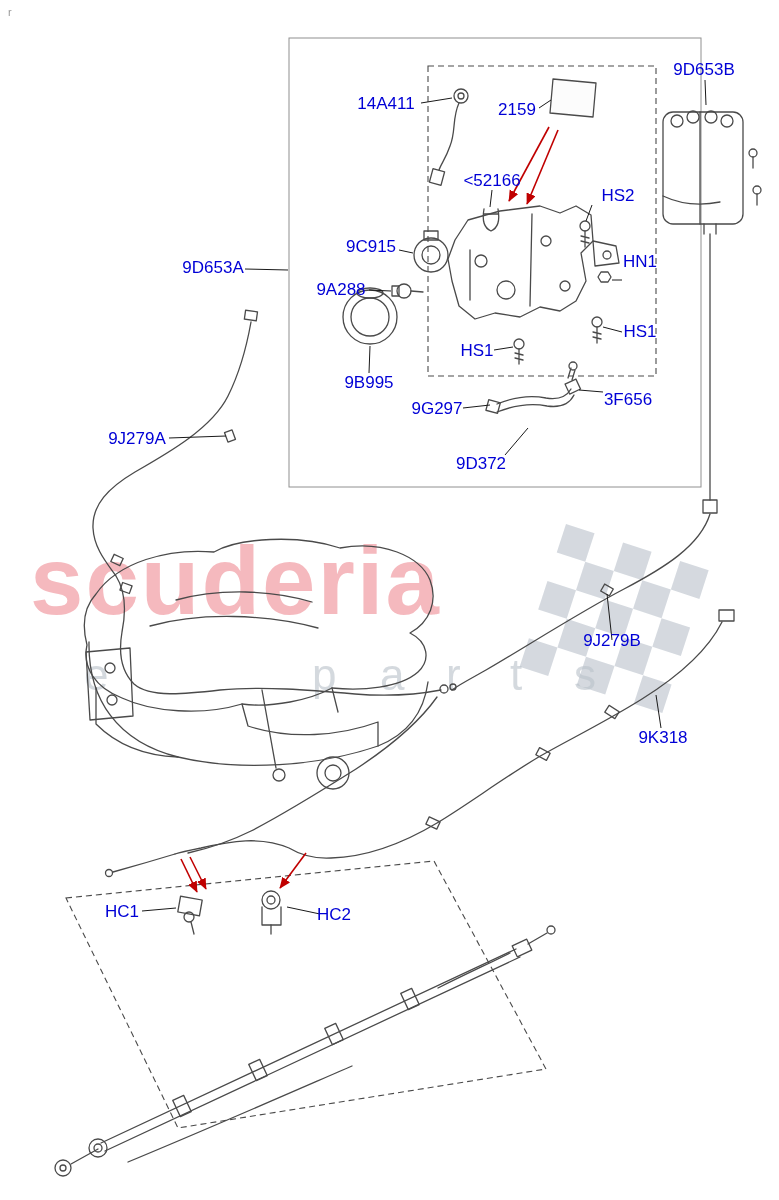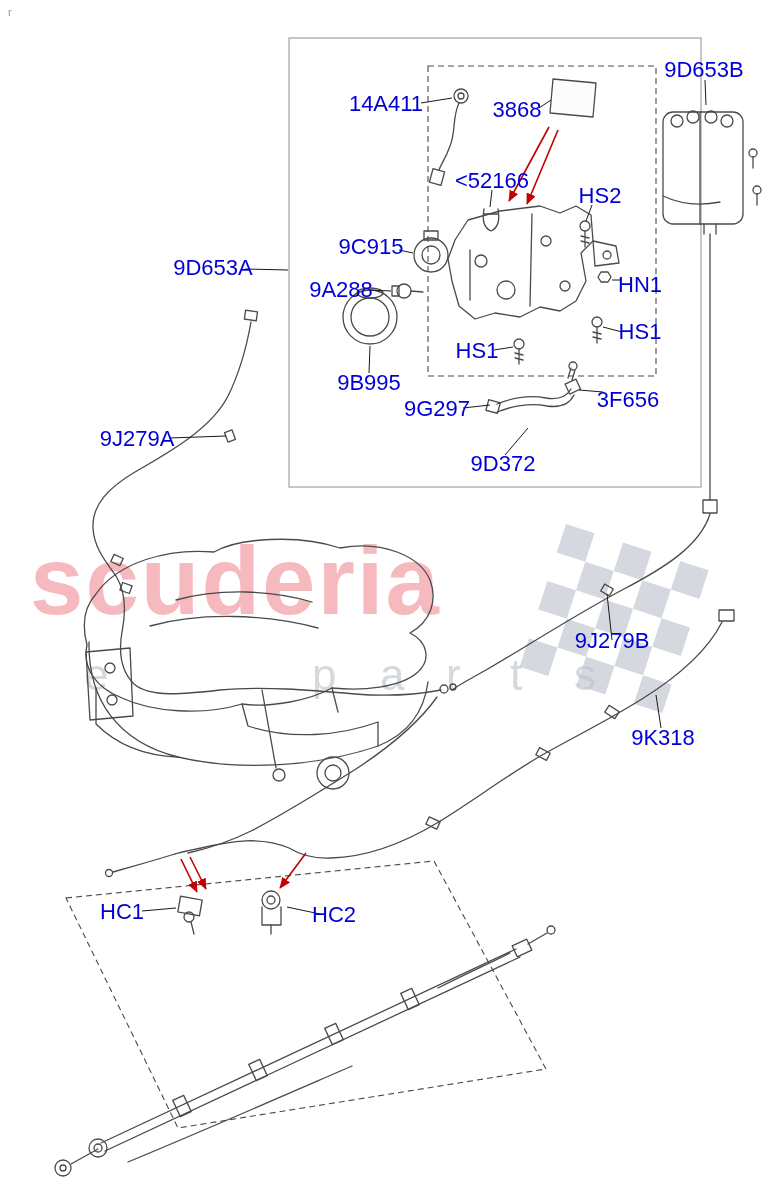--- a/index.html
+++ b/index.html
@@ -16,21 +16,21 @@
   .red    { stroke:#c00000; stroke-width:1.6; fill:none; }
 
   .wm-brand  { font-family:"Liberation Sans",sans-serif; font-weight:700; font-size:96px;
                fill:#e85763; fill-opacity:0.42; letter-spacing:2px; }
   .wm-letter { font-family:"Liberation Sans",sans-serif; font-size:44px;
                fill:#b9c1ca; fill-opacity:0.62; }
   .corner    { font-family:"Liberation Sans",sans-serif; font-size:11px; fill:#999999; }
 
   .plabel {
     position:absolute; transform:translate(-50%,-50%);
-    font-size:22px; color:#0000d6; white-space:nowrap; cursor:pointer;
+    font-size:17px; color:#0000d6; white-space:nowrap; cursor:pointer;
   }
 </style>
 </head>
 <body>
 
 <div id="stage">
 
   <svg id="diagram-svg" width="779" height="1200" viewBox="0 0 779 1200">
 
     <defs>
@@ -235,33 +235,33 @@
     <g class="red">
       <line x1="549" y1="127" x2="509" y2="201" marker-end="url(#arrow-red)"></line>
       <line x1="558" y1="130" x2="527" y2="204" marker-end="url(#arrow-red)"></line>
       <line x1="181" y1="859" x2="197" y2="892" marker-end="url(#arrow-red)"></line>
       <line x1="190" y1="857" x2="206" y2="889" marker-end="url(#arrow-red)"></line>
       <line x1="306" y1="853" x2="280" y2="888" marker-end="url(#arrow-red)"></line>
     </g>
   </svg>
 
   <div class="plabel" style="left:386px;top:104px">14A411</div>
-  <div class="plabel" style="left:517px;top:110px">3868</div>
+  <div class="plabel" style="left:517px;top:110px">2159</div>
   <div class="plabel" style="left:704px;top:70px">9D653B</div>
   <div class="plabel" style="left:492px;top:181px">&lt;52166</div>
-  <div class="plabel" style="left:600px;top:196px">HS2</div>
+  <div class="plabel" style="left:618px;top:196px">HS2</div>
   <div class="plabel" style="left:371px;top:247px">9C915</div>
-  <div class="plabel" style="left:640px;top:285px">HN1</div>
+  <div class="plabel" style="left:640px;top:262px">HN1</div>
   <div class="plabel" style="left:341px;top:290px">9A288</div>
   <div class="plabel" style="left:213px;top:268px">9D653A</div>
   <div class="plabel" style="left:640px;top:332px">HS1</div>
   <div class="plabel" style="left:477px;top:351px">HS1</div>
   <div class="plabel" style="left:369px;top:383px">9B995</div>
   <div class="plabel" style="left:628px;top:400px">3F656</div>
   <div class="plabel" style="left:437px;top:409px">9G297</div>
-  <div class="plabel" style="left:503px;top:464px">9D372</div>
+  <div class="plabel" style="left:481px;top:464px">9D372</div>
   <div class="plabel" style="left:137px;top:439px">9J279A</div>
   <div class="plabel" style="left:612px;top:641px">9J279B</div>
   <div class="plabel" style="left:663px;top:738px">9K318</div>
   <div class="plabel" style="left:122px;top:912px">HC1</div>
   <div class="plabel" style="left:334px;top:915px">HC2</div>
 
 </div>
 
 </body></html>

